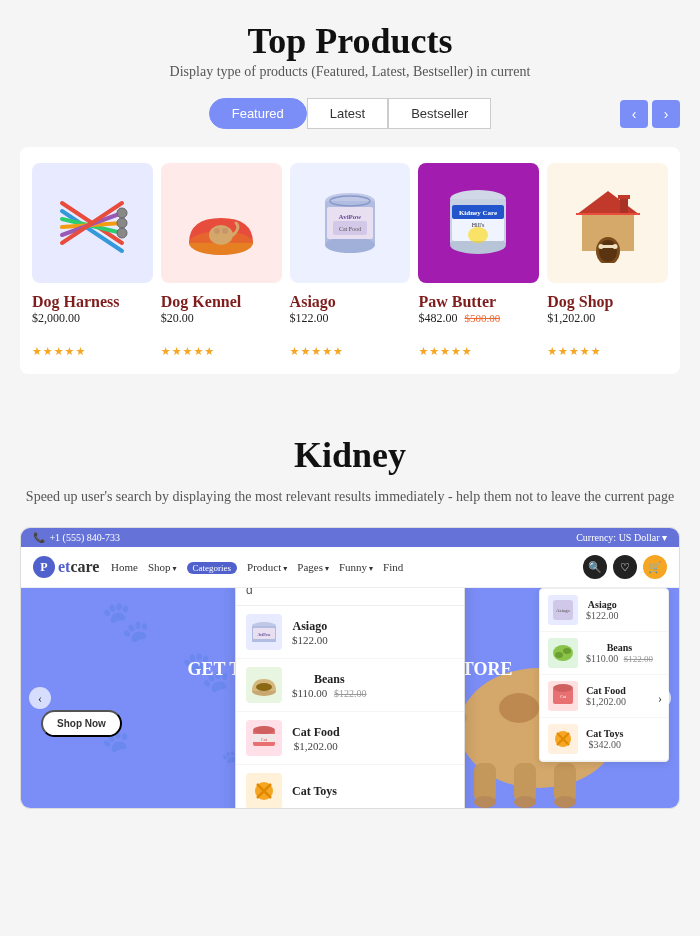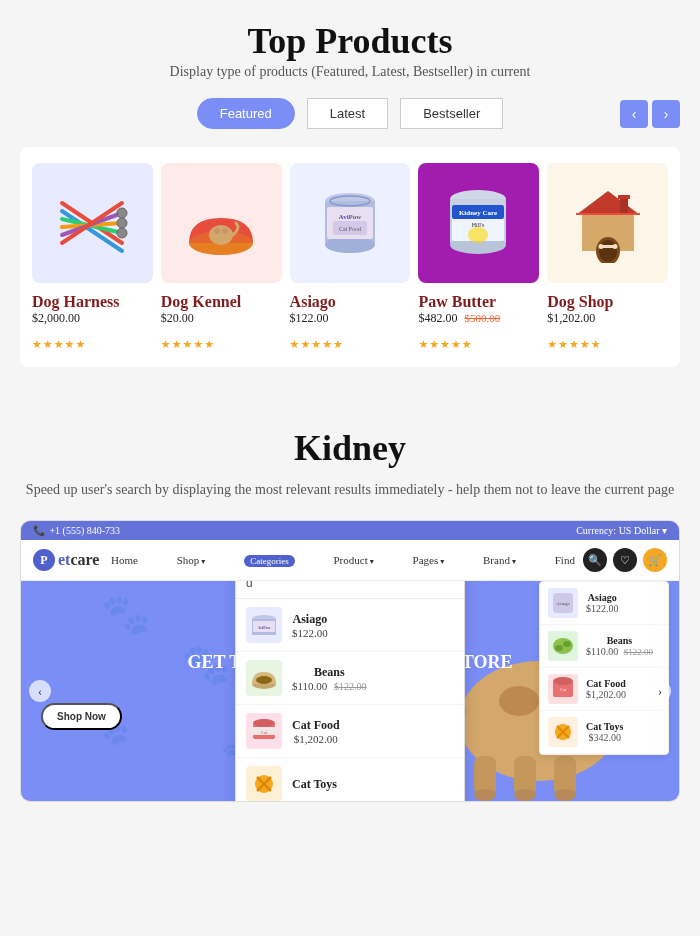--- a/index.html
+++ b/index.html
@@ -28,21 +28,21 @@
       font-size: 14px;
       color: #555;
       margin-bottom: 18px;
     }
 
     
     .product-tabs {
       display: flex;
       justify-content: center;
       align-items: center;
-      gap: 12px;
+      gap: 0;
       margin-bottom: 18px;
       position: relative;
     }
     .tab-btn {
       padding: 7px 22px;
       border: 1px solid #ccc;
       background: #fff;
       font-size: 13px;
       cursor: pointer;
       color: #333;
@@ -103,21 +103,21 @@
     }
     .product-name {
       font-size: 16px;
       font-weight: 600;
       color: #7f1d1d;
       margin-bottom: 0;
     }
     .product-price {
       font-size: 12px;
       color: #222;
-      margin-bottom: 12px;
+      margin-bottom: 19px;
     }
     .product-price .old-price {
       color: #e63;
       text-decoration: line-through;
       margin-left: 4px;
       font-size: 11px;
     }
     .stars {
       color: #f5a623;
       font-size: 11px;
@@ -202,21 +202,20 @@
       color: #fff;
       font-size: 12px;
       font-weight: 700;
     }
     .nav-links {
       display: flex;
       gap: 10px;
       font-size: 11px;
       color: #333;
       flex: 1;
-      justify-content: space-between;
     }
     .nav-link { cursor: pointer; white-space: nowrap; }
     .nav-link.has-arrow::after { content: ' ▾'; font-size: 8px; }
     .nav-badge {
       background: #5060cc;
       color: #fff;
       border-radius: 10px;
       padding: 1px 6px;
       font-size: 9px;
     }
@@ -538,21 +537,21 @@
       <div class="store-logo">
         <div class="logo-icon">P</div>
         <span>et<span style="color:#333">care</span></span>
       </div>
       <div class="nav-links">
         <span class="nav-link">Home</span>
         <span class="nav-link has-arrow">Shop</span>
         <span class="nav-link"><span class="nav-badge">Categories</span></span>
         <span class="nav-link has-arrow">Product</span>
         <span class="nav-link has-arrow">Pages</span>
-        <span class="nav-link has-arrow">Brand</span>
+        <span class="nav-link has-arrow">Funny</span>
         <span class="nav-link">Find</span>
       </div>
       <div class="nav-icons">
         <div class="nav-icon-btn">🔍</div>
         <div class="nav-icon-btn">♡</div>
         <div class="nav-icon-btn orange">🛒</div>
       </div>
     </div>
 
     <div class="store-hero" style="position:relative; overflow:hidden;">

